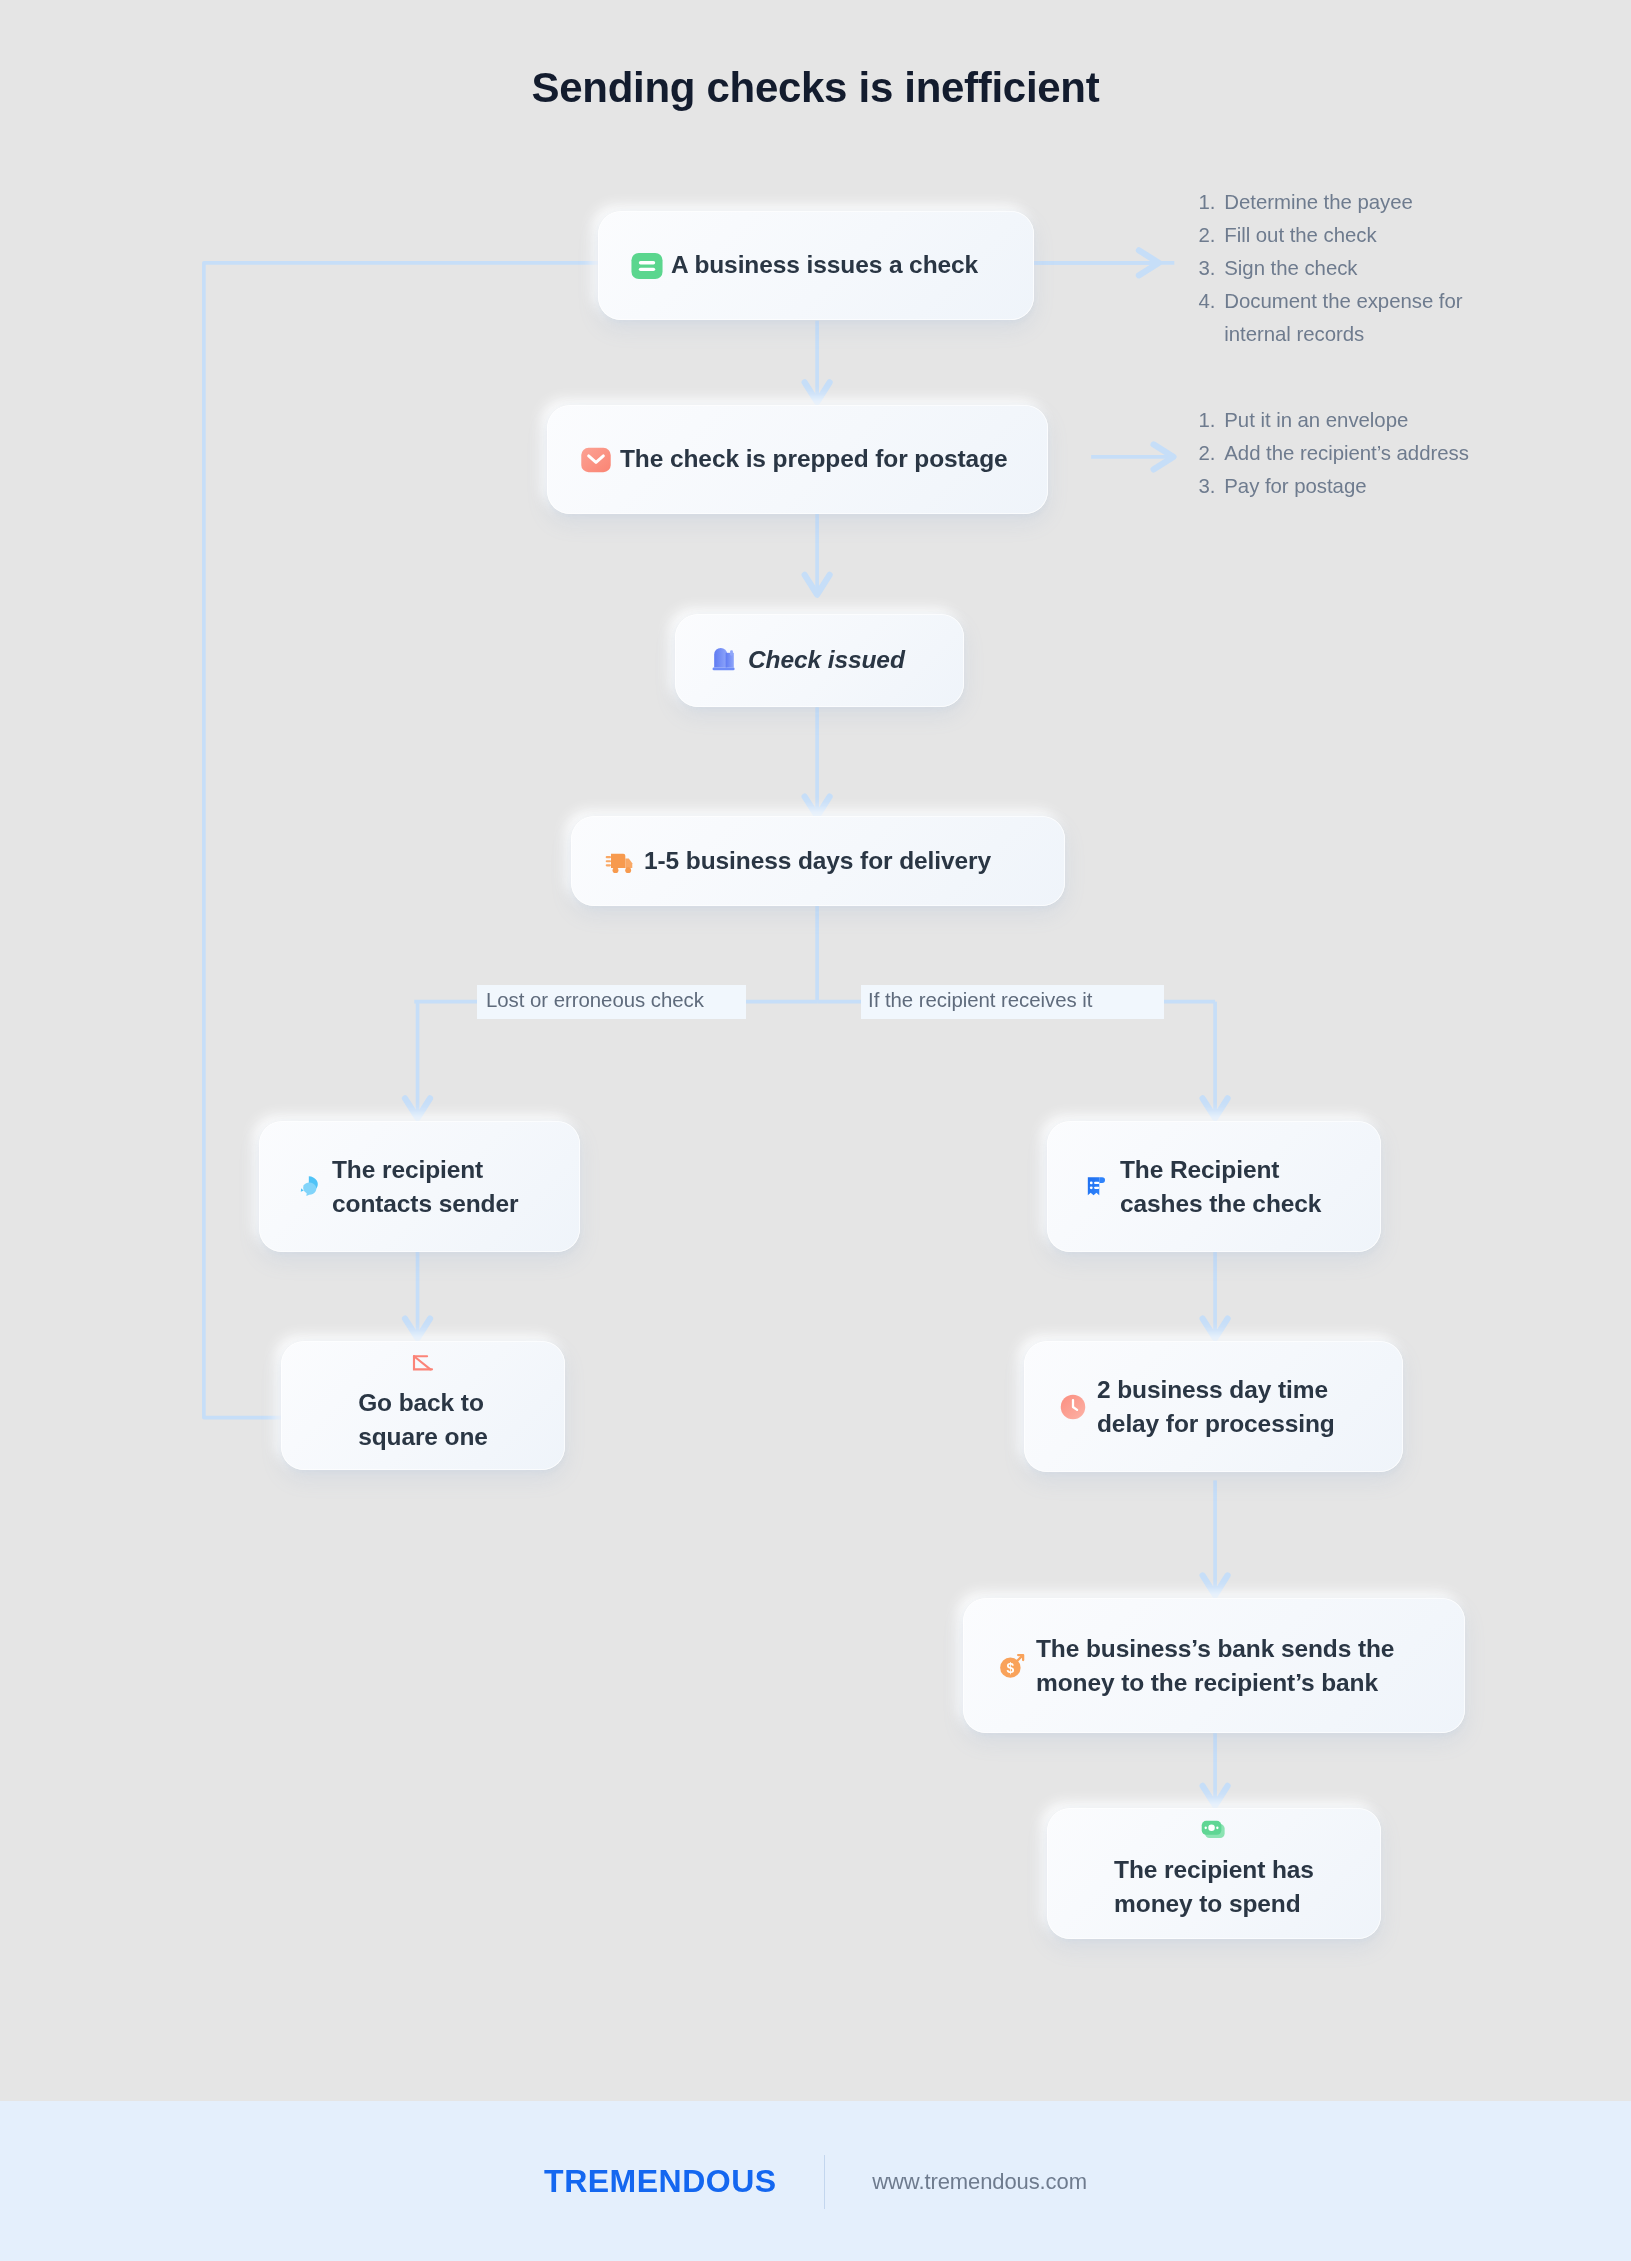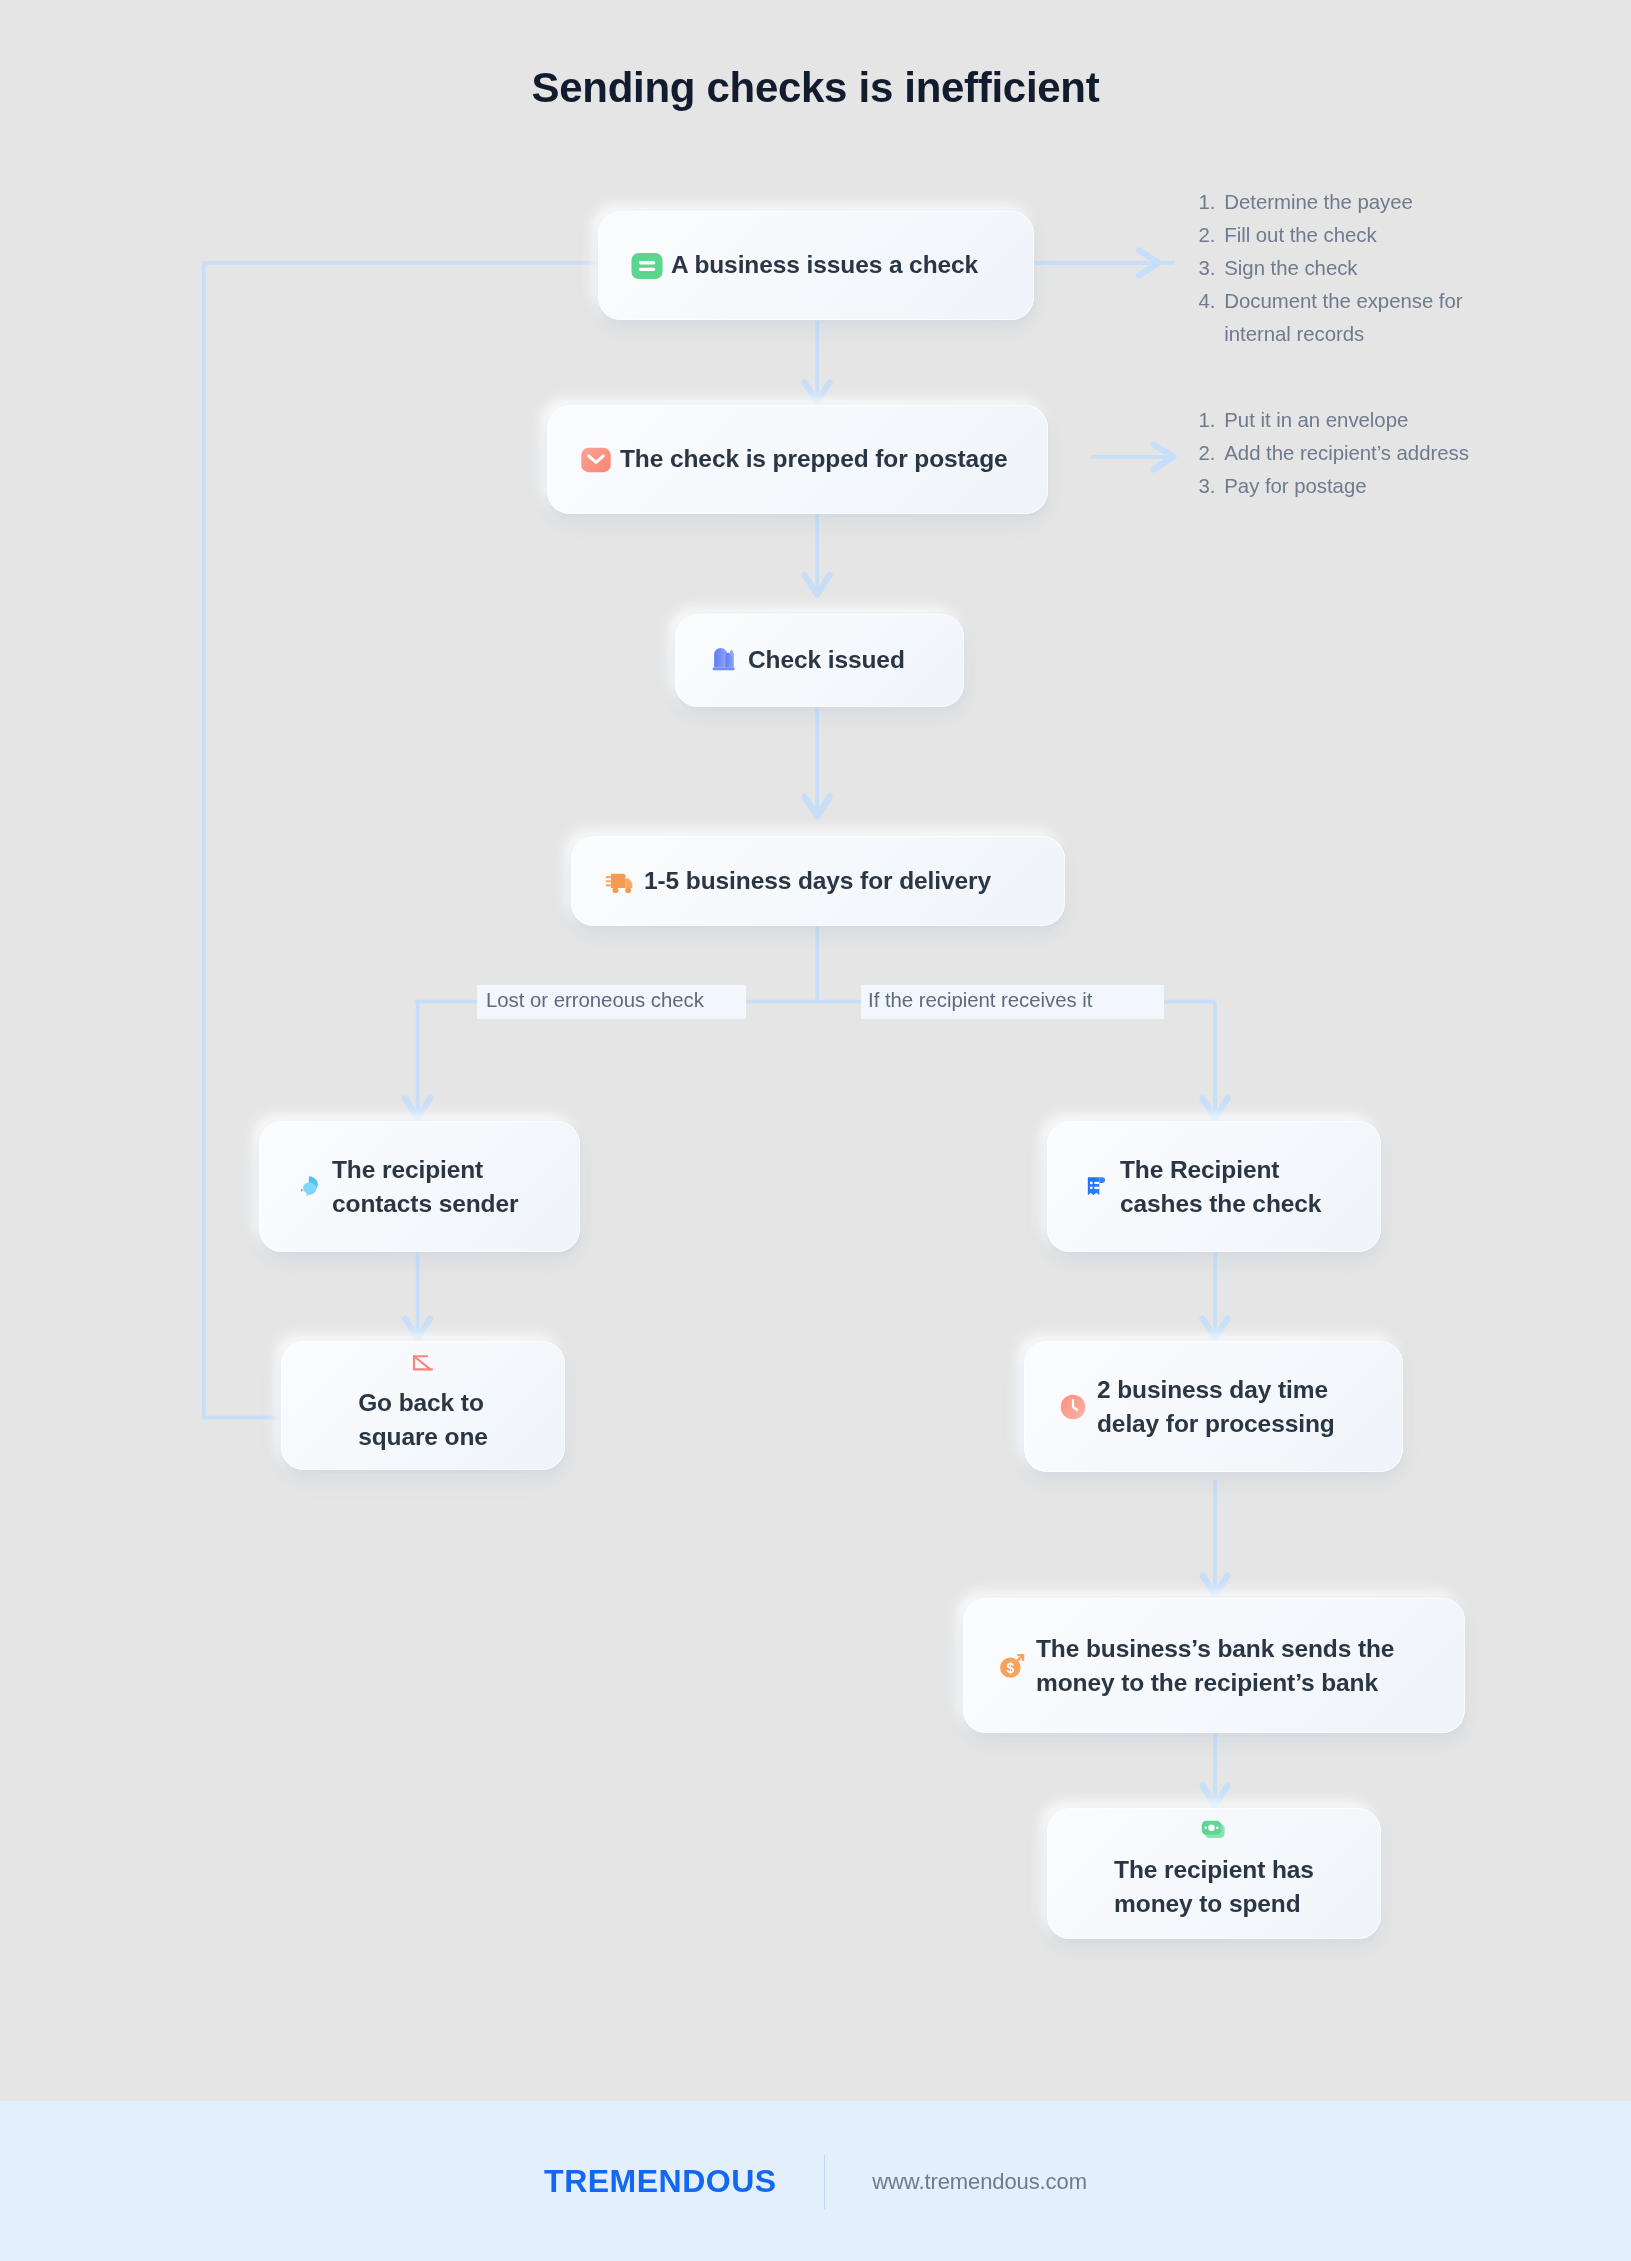--- a/index.html
+++ b/index.html
@@ -217,39 +217,39 @@
   </div>
 
   <div class="steps" style="left:1187px; top:404px; width:343px;">
     <ol>
       <li>Put it in an envelope</li>
       <li>Add the recipient’s address</li>
       <li>Pay for postage</li>
     </ol>
   </div>
 
-  <div class="node" style="left:675px; top:614px; width:289px; height:93px;">
+  <div class="node" style="left:675px; top:614px; width:289px; height:93px;font-style:italic;">
     <span class="icon-wrap">
       <svg width="36" height="36" viewBox="0 0 44 44">
         <defs>
           <linearGradient id="gMail" x1="0" y1="0" x2="1" y2="0">
             <stop offset="0%" stop-color="#5F7BF2"></stop>
             <stop offset="100%" stop-color="#8FA6FA"></stop>
           </linearGradient>
         </defs>
         <path d="M10,14 a8,8 0 0 1 16,0 v16 h-16 z" fill="url(#gMail)"></path>
         <rect x="24" y="12" width="10" height="18" fill="url(#gMail)"></rect>
         <rect x="8" y="30" width="27" height="3.4" rx="1.7" fill="#6E8CF7"></rect>
         <rect x="29.5" y="9" width="3.4" height="6.5" rx="1.4" fill="#8FA6FA"></rect>
       </svg>
     </span>
     <span class="ntext">Check issued</span>
   </div>
 
-  <div class="node" style="left:571px; top:836px; width:494px; height:90px;">
+  <div class="node" style="left:571px; top:816px; width:494px; height:90px;">
     <span class="icon-wrap">
       <svg width="36" height="36" viewBox="0 0 44 44">
         <path d="M11,13 h15 a2.5,2.5 0 0 1 2.5,2.5 v15 h-17.5 z" fill="#F79A4E"></path>
         <path d="M28.5,19 h4.2 l4.3,5.6 v6 h-8.5 z" fill="#F9A865"></path>
         <circle cx="16.5" cy="33.2" r="3.6" fill="#F79A4E"></circle>
         <circle cx="32" cy="33.2" r="3.6" fill="#F79A4E"></circle>
         <rect x="4.5" y="16" width="6.5" height="2.6" rx="1.3" fill="#F9A865"></rect>
         <rect x="4.5" y="21" width="6.5" height="2.6" rx="1.3" fill="#F9A865"></rect>
         <rect x="4.5" y="26" width="6.5" height="2.6" rx="1.3" fill="#F9A865"></rect>
       </svg>

